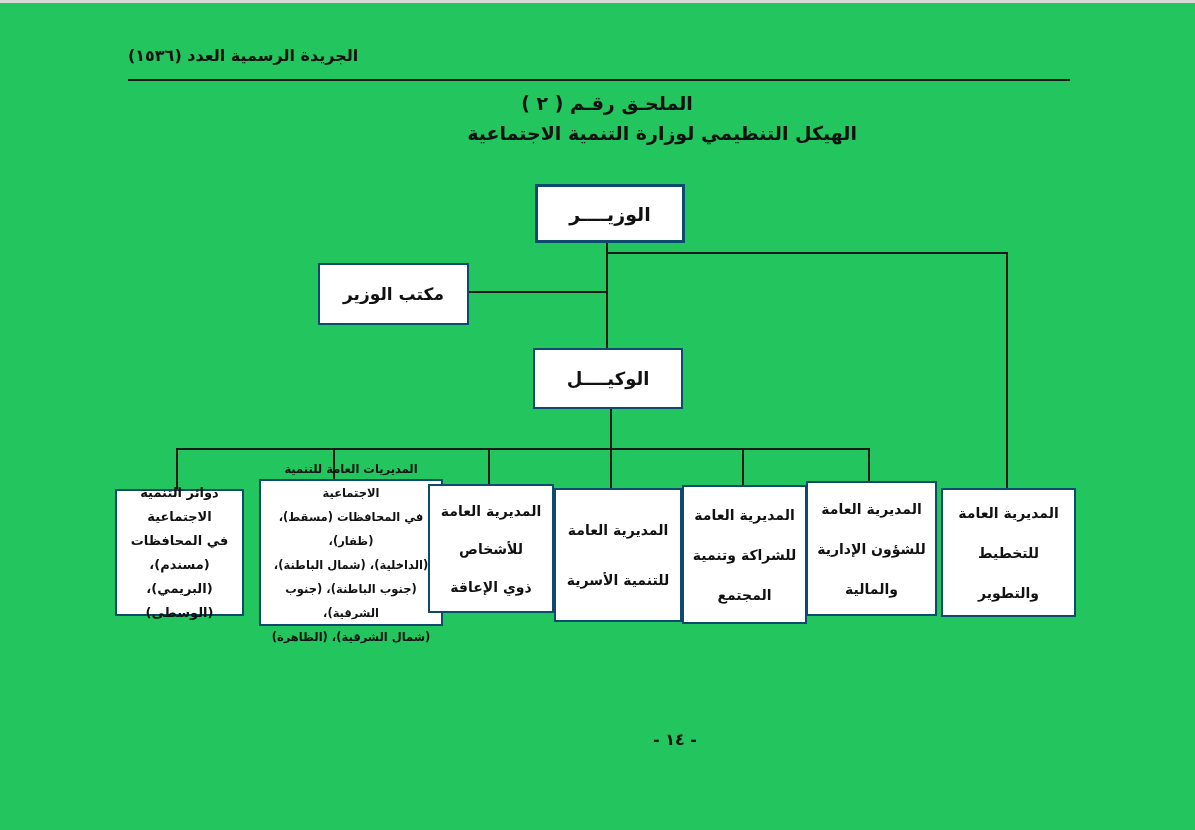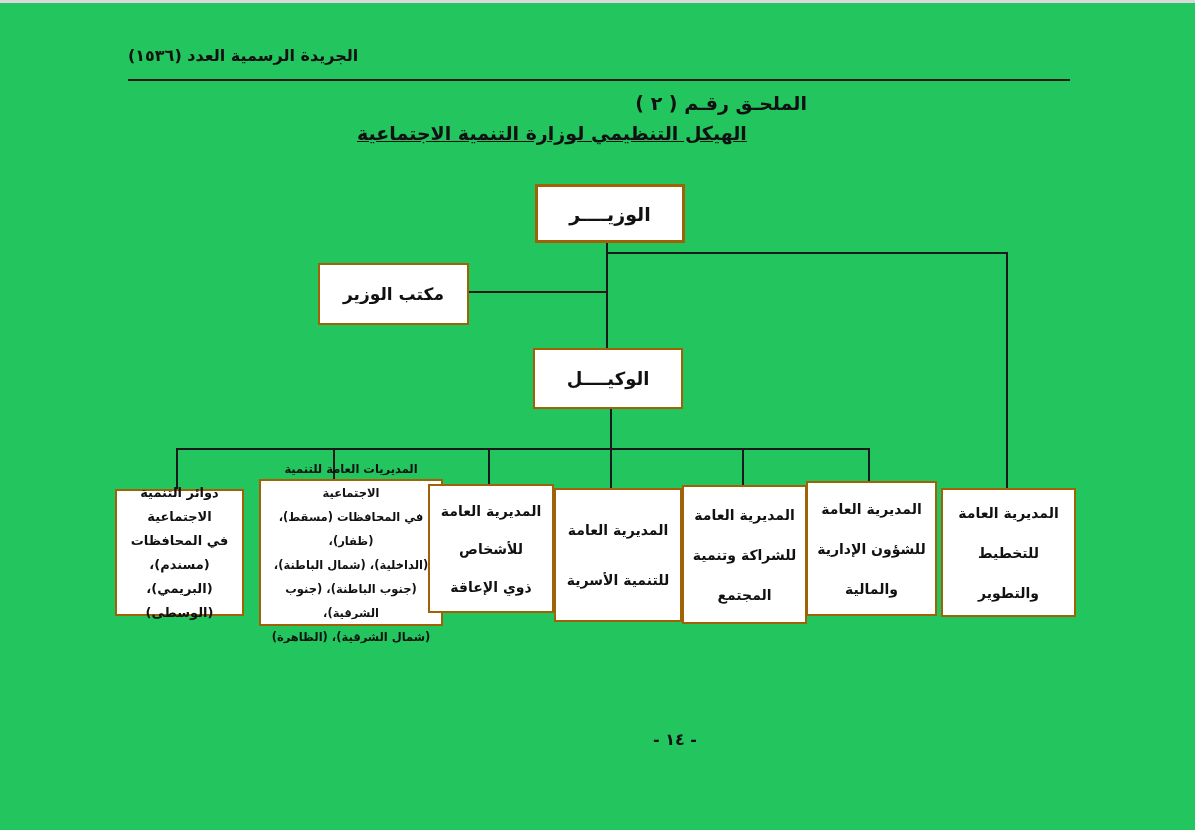--- a/index.html
+++ b/index.html
@@ -9,27 +9,27 @@
   }
   .line{position:absolute;background:#1a1a1a;}
   .top-edge{position:absolute;left:0;top:0;width:1195px;height:3px;background:#d9d9d9;}
 
   .gazette-header{
     position:absolute;left:128px;top:46px;width:300px;
     direction:rtl;text-align:left;font-weight:bold;font-size:16px;letter-spacing:.2px;
   }
   .header-rule{position:absolute;left:128px;top:79px;width:942px;height:2px;background:#1a1a1a;}
 
-  .appendix-title{position:absolute;left:407px;top:92px;width:400px;text-align:right;
+  .appendix-title{position:absolute;left:407px;top:92px;width:400px;text-align:center;
     direction:rtl;font-weight:bold;font-size:19px;}
-  .chart-title{position:absolute;left:357px;top:122px;width:500px;text-align:left;
-    direction:rtl;font-weight:bold;font-size:19px;text-decoration:underline;}
+  .chart-title{position:absolute;left:357px;top:122px;width:500px;text-align:right;
+    direction:rtl;font-weight:bold;font-size:19px;}
 
   .box{
-    position:absolute;border:2px solid #a16207;background:#fff;
+    position:absolute;border:2px solid #0c4a6e;background:#fff;
     display:flex;align-items:center;justify-content:center;
     direction:rtl;text-align:center;font-weight:bold;
   }
   .box .lbl{white-space:pre-line;display:block;width:100%;}
 
   .minister{left:535px;top:184px;width:144px;height:53px;border-width:3px;font-size:19px;}
   .office{left:318px;top:263px;width:147px;height:58px;font-size:17px;}
   .wakil{left:533px;top:348px;width:146px;height:57px;font-size:18px;}
 
   

